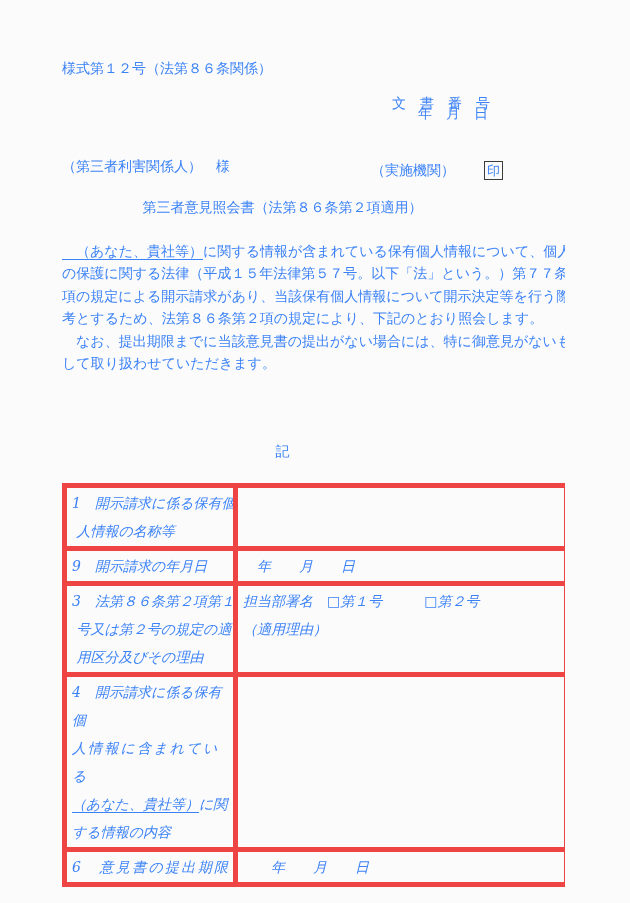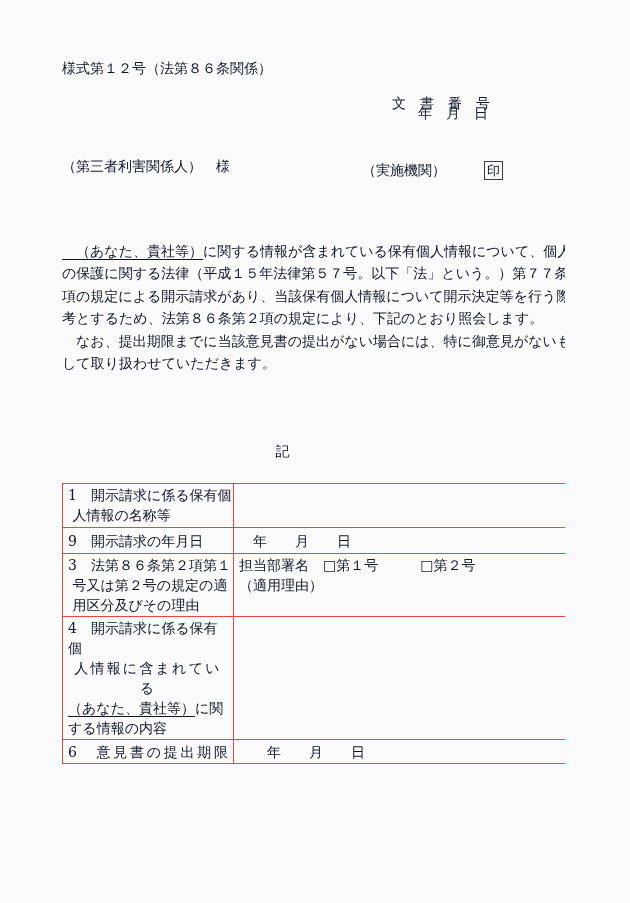--- a/index.html
+++ b/index.html
@@ -1,50 +1,51 @@
 <!DOCTYPE html>
 <html><head>
 <meta charset="utf-8">
 <style>
   html,body{margin:0;padding:0;}
   body{background:#fbfbfb;}
   .sheet{
     position:relative;
     width:565px;height:903px;
     background:#fbfbfb;
-    color:#0f172a;
+    color:#3b82f6;
     font-family:"DejaVu Serif","Liberation Serif",serif;
     font-size:14px;
     overflow:hidden;
   }
   .abs{position:absolute;}
   .pre{white-space:pre;}
   .u{text-decoration:underline;text-underline-offset:3px;text-decoration-thickness:1px;}
   #form-number{left:62px;top:60px;}
   #doc-number{right:75px;top:83px;margin-top:12px;}
   #date-line{right:77px;top:105px;}
   #addressee{left:62px;top:158px;}
-  #agency-line{right:62px;top:161px;display:flex;align-items:center;gap:38px;}
+  #agency-line{right:62px;top:161px;display:flex;align-items:center;gap:29px;}
   .seal{display:inline-block;border:1px solid #3c3c3c;padding:0 2px;line-height:17px;font-size:13px;}
   #page-title{left:0;right:0;top:199px;text-align:center;}
   #body-text{left:62px;top:240px;width:520px;line-height:22.4px;}
   .para{white-space:pre;}
   #ki-heading{left:0;right:0;top:443px;text-align:center;}
   #inquiry-table{position:absolute;left:62px;top:483px;width:507px;border-collapse:collapse;table-layout:fixed;}
   #inquiry-table td{
-    border:1px solid #ef4444;
+    border:5px solid #ef4444;
     padding:1px 5px;
-    line-height:20px;
+    line-height:28px;
     vertical-align:top;
     overflow:hidden;
+    font-style:italic;
   }
   .col-label{width:171px;}
   .mid{vertical-align:middle !important;}
   .just{text-align:justify;text-align-last:justify;}
-  .spread{letter-spacing:2.2px;text-align:center;}
+  .spread{letter-spacing:2.2px;}
   .cb1{margin-left:14px;}
   .cb2{margin-left:42px;}
   tr.r1{height:44px;} tr.r2{height:26px;} tr.r3{height:58px;}
   tr.r4{height:80px;} tr.r5{height:42px;} tr.r6{height:24px;padding-left:40px;}
 </style>
 </head>
 <body>
 
 <div class="sheet">
 
@@ -54,20 +55,21 @@
 
   <div class="abs" id="date-line">年　月　日</div>
 
   <div class="abs" id="addressee">（第三者利害関係人）　様</div>
 
   <div class="abs" id="agency-line">
       <span>（実施機関）</span>
       <span class="seal">印</span>
     </div>
 
+  <div class="abs" id="page-title">第三者意見照会書（法第８６条第２項適用）</div>
 
   <div class="abs" id="body-text">
     <div class="para"><span class="u">　（あなた、貴社等）</span><span>に関する情報が含まれている保有個人情報について、個人情報
 の保護に関する法律（平成１５年法律第５７号。以下「法」という。）第７７条第１
 項の規定による開示請求があり、当該保有個人情報について開示決定等を行う際の参
 考とするため、法第８６条第２項の規定により、下記のとおり照会します。</span></div>
     <div class="para">　なお、提出期限までに当該意見書の提出がない場合には、特に御意見がないものと
 して取り扱わせていただきます。</div>
   </div>
 

